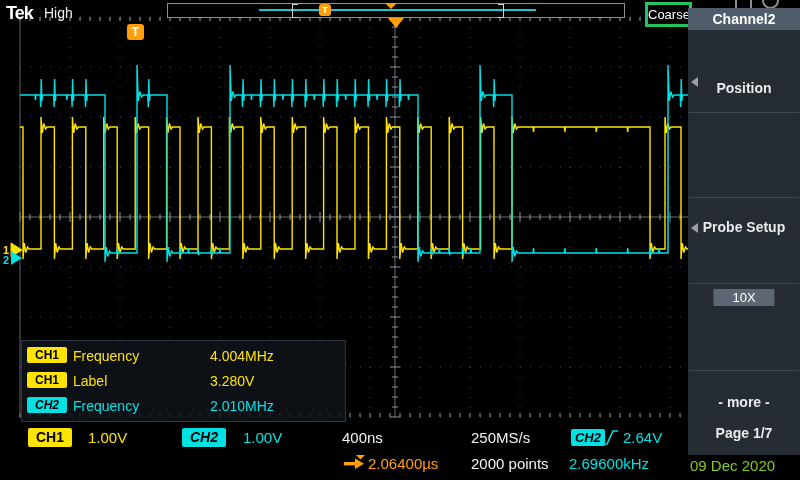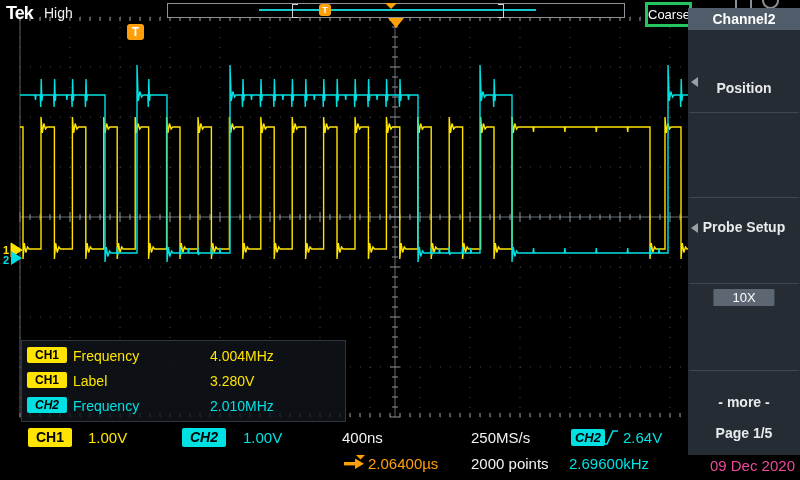--- a/index.html
+++ b/index.html
@@ -46,21 +46,21 @@
   .sidebar{left:688px;top:8px;width:128px;height:447px;background:#262c33;}
   .sb-header{position:absolute;left:0;top:0;width:112px;height:22px;background:#505c69;
     color:#fff;font-size:14px;font-weight:bold;text-align:center;line-height:22px;}
   .sb-item{position:absolute;left:0;width:112px;cursor:default;}
   .sb-label{position:absolute;left:0;width:112px;text-align:center;color:#e8eaec;font-size:14px;font-weight:bold;}
   .sb-arrow{position:absolute;left:3px;width:0;height:0;border-top:5px solid transparent;
     border-bottom:5px solid transparent;border-right:7px solid #9aa0a6;}
   .sb-value{position:absolute;left:50%;transform:translateX(-50%);background:#5d6773;color:#fff;
     font-size:13px;font-weight:normal;padding:1px 19px;border-radius:1px;margin-top:40px;}
   .sb-div{position:absolute;left:1px;width:110px;height:1px;background:#3f474f;}
-  .date-txt{left:690px;top:457px;width:105px;color:#ec4899;font-size:15px;text-align:right;}
+  .date-txt{left:690px;top:457px;width:105px;color:#84cc16;font-size:15px;text-align:left;}
 </style>
 </head>
 <body>
 
 <div class="screen">
 
   <svg id="scope-svg" class="abs" style="left:0;top:0" width="800" height="480">
       <path d="M20 17h0.9M30 17h0.9M40 17h0.9M50 17h0.9M60 17h0.9M70 17h0.9M80 17h0.9M90 17h0.9M100 17h0.9M110 17h0.9M120 17h0.9M130 17h0.9M140 17h0.9M150 17h0.9M160 17h0.9M170 17h0.9M180 17h0.9M190 17h0.9M200 17h0.9M210 17h0.9M220 17h0.9M230 17h0.9M240 17h0.9M250 17h0.9M260 17h0.9M270 17h0.9M280 17h0.9M290 17h0.9M300 17h0.9M310 17h0.9M320 17h0.9M330 17h0.9M340 17h0.9M350 17h0.9M360 17h0.9M370 17h0.9M380 17h0.9M390 17h0.9M400 17h0.9M410 17h0.9M420 17h0.9M430 17h0.9M440 17h0.9M450 17h0.9M460 17h0.9M470 17h0.9M480 17h0.9M490 17h0.9M500 17h0.9M510 17h0.9M520 17h0.9M530 17h0.9M540 17h0.9M550 17h0.9M560 17h0.9M570 17h0.9M580 17h0.9M590 17h0.9M600 17h0.9M610 17h0.9M620 17h0.9M630 17h0.9M640 17h0.9M650 17h0.9M660 17h0.9M670 17h0.9M680 17h0.9M20 67h0.9M30 67h0.9M40 67h0.9M50 67h0.9M60 67h0.9M70 67h0.9M80 67h0.9M90 67h0.9M100 67h0.9M110 67h0.9M120 67h0.9M130 67h0.9M140 67h0.9M150 67h0.9M160 67h0.9M170 67h0.9M180 67h0.9M190 67h0.9M200 67h0.9M210 67h0.9M220 67h0.9M230 67h0.9M240 67h0.9M250 67h0.9M260 67h0.9M270 67h0.9M280 67h0.9M290 67h0.9M300 67h0.9M310 67h0.9M320 67h0.9M330 67h0.9M340 67h0.9M350 67h0.9M360 67h0.9M370 67h0.9M380 67h0.9M390 67h0.9M400 67h0.9M410 67h0.9M420 67h0.9M430 67h0.9M440 67h0.9M450 67h0.9M460 67h0.9M470 67h0.9M480 67h0.9M490 67h0.9M500 67h0.9M510 67h0.9M520 67h0.9M530 67h0.9M540 67h0.9M550 67h0.9M560 67h0.9M570 67h0.9M580 67h0.9M590 67h0.9M600 67h0.9M610 67h0.9M620 67h0.9M630 67h0.9M640 67h0.9M650 67h0.9M660 67h0.9M670 67h0.9M680 67h0.9M20 117h0.9M30 117h0.9M40 117h0.9M50 117h0.9M60 117h0.9M70 117h0.9M80 117h0.9M90 117h0.9M100 117h0.9M110 117h0.9M120 117h0.9M130 117h0.9M140 117h0.9M150 117h0.9M160 117h0.9M170 117h0.9M180 117h0.9M190 117h0.9M200 117h0.9M210 117h0.9M220 117h0.9M230 117h0.9M240 117h0.9M250 117h0.9M260 117h0.9M270 117h0.9M280 117h0.9M290 117h0.9M300 117h0.9M310 117h0.9M320 117h0.9M330 117h0.9M340 117h0.9M350 117h0.9M360 117h0.9M370 117h0.9M380 117h0.9M390 117h0.9M400 117h0.9M410 117h0.9M420 117h0.9M430 117h0.9M440 117h0.9M450 117h0.9M460 117h0.9M470 117h0.9M480 117h0.9M490 117h0.9M500 117h0.9M510 117h0.9M520 117h0.9M530 117h0.9M540 117h0.9M550 117h0.9M560 117h0.9M570 117h0.9M580 117h0.9M590 117h0.9M600 117h0.9M610 117h0.9M620 117h0.9M630 117h0.9M640 117h0.9M650 117h0.9M660 117h0.9M670 117h0.9M680 117h0.9M20 167h0.9M30 167h0.9M40 167h0.9M50 167h0.9M60 167h0.9M70 167h0.9M80 167h0.9M90 167h0.9M100 167h0.9M110 167h0.9M120 167h0.9M130 167h0.9M140 167h0.9M150 167h0.9M160 167h0.9M170 167h0.9M180 167h0.9M190 167h0.9M200 167h0.9M210 167h0.9M220 167h0.9M230 167h0.9M240 167h0.9M250 167h0.9M260 167h0.9M270 167h0.9M280 167h0.9M290 167h0.9M300 167h0.9M310 167h0.9M320 167h0.9M330 167h0.9M340 167h0.9M350 167h0.9M360 167h0.9M370 167h0.9M380 167h0.9M390 167h0.9M400 167h0.9M410 167h0.9M420 167h0.9M430 167h0.9M440 167h0.9M450 167h0.9M460 167h0.9M470 167h0.9M480 167h0.9M490 167h0.9M500 167h0.9M510 167h0.9M520 167h0.9M530 167h0.9M540 167h0.9M550 167h0.9M560 167h0.9M570 167h0.9M580 167h0.9M590 167h0.9M600 167h0.9M610 167h0.9M620 167h0.9M630 167h0.9M640 167h0.9M650 167h0.9M660 167h0.9M670 167h0.9M680 167h0.9M20 217h0.9M30 217h0.9M40 217h0.9M50 217h0.9M60 217h0.9M70 217h0.9M80 217h0.9M90 217h0.9M100 217h0.9M110 217h0.9M120 217h0.9M130 217h0.9M140 217h0.9M150 217h0.9M160 217h0.9M170 217h0.9M180 217h0.9M190 217h0.9M200 217h0.9M210 217h0.9M220 217h0.9M230 217h0.9M240 217h0.9M250 217h0.9M260 217h0.9M270 217h0.9M280 217h0.9M290 217h0.9M300 217h0.9M310 217h0.9M320 217h0.9M330 217h0.9M340 217h0.9M350 217h0.9M360 217h0.9M370 217h0.9M380 217h0.9M390 217h0.9M400 217h0.9M410 217h0.9M420 217h0.9M430 217h0.9M440 217h0.9M450 217h0.9M460 217h0.9M470 217h0.9M480 217h0.9M490 217h0.9M500 217h0.9M510 217h0.9M520 217h0.9M530 217h0.9M540 217h0.9M550 217h0.9M560 217h0.9M570 217h0.9M580 217h0.9M590 217h0.9M600 217h0.9M610 217h0.9M620 217h0.9M630 217h0.9M640 217h0.9M650 217h0.9M660 217h0.9M670 217h0.9M680 217h0.9M20 267h0.9M30 267h0.9M40 267h0.9M50 267h0.9M60 267h0.9M70 267h0.9M80 267h0.9M90 267h0.9M100 267h0.9M110 267h0.9M120 267h0.9M130 267h0.9M140 267h0.9M150 267h0.9M160 267h0.9M170 267h0.9M180 267h0.9M190 267h0.9M200 267h0.9M210 267h0.9M220 267h0.9M230 267h0.9M240 267h0.9M250 267h0.9M260 267h0.9M270 267h0.9M280 267h0.9M290 267h0.9M300 267h0.9M310 267h0.9M320 267h0.9M330 267h0.9M340 267h0.9M350 267h0.9M360 267h0.9M370 267h0.9M380 267h0.9M390 267h0.9M400 267h0.9M410 267h0.9M420 267h0.9M430 267h0.9M440 267h0.9M450 267h0.9M460 267h0.9M470 267h0.9M480 267h0.9M490 267h0.9M500 267h0.9M510 267h0.9M520 267h0.9M530 267h0.9M540 267h0.9M550 267h0.9M560 267h0.9M570 267h0.9M580 267h0.9M590 267h0.9M600 267h0.9M610 267h0.9M620 267h0.9M630 267h0.9M640 267h0.9M650 267h0.9M660 267h0.9M670 267h0.9M680 267h0.9M20 317h0.9M30 317h0.9M40 317h0.9M50 317h0.9M60 317h0.9M70 317h0.9M80 317h0.9M90 317h0.9M100 317h0.9M110 317h0.9M120 317h0.9M130 317h0.9M140 317h0.9M150 317h0.9M160 317h0.9M170 317h0.9M180 317h0.9M190 317h0.9M200 317h0.9M210 317h0.9M220 317h0.9M230 317h0.9M240 317h0.9M250 317h0.9M260 317h0.9M270 317h0.9M280 317h0.9M290 317h0.9M300 317h0.9M310 317h0.9M320 317h0.9M330 317h0.9M340 317h0.9M350 317h0.9M360 317h0.9M370 317h0.9M380 317h0.9M390 317h0.9M400 317h0.9M410 317h0.9M420 317h0.9M430 317h0.9M440 317h0.9M450 317h0.9M460 317h0.9M470 317h0.9M480 317h0.9M490 317h0.9M500 317h0.9M510 317h0.9M520 317h0.9M530 317h0.9M540 317h0.9M550 317h0.9M560 317h0.9M570 317h0.9M580 317h0.9M590 317h0.9M600 317h0.9M610 317h0.9M620 317h0.9M630 317h0.9M640 317h0.9M650 317h0.9M660 317h0.9M670 317h0.9M680 317h0.9M20 367h0.9M30 367h0.9M40 367h0.9M50 367h0.9M60 367h0.9M70 367h0.9M80 367h0.9M90 367h0.9M100 367h0.9M110 367h0.9M120 367h0.9M130 367h0.9M140 367h0.9M150 367h0.9M160 367h0.9M170 367h0.9M180 367h0.9M190 367h0.9M200 367h0.9M210 367h0.9M220 367h0.9M230 367h0.9M240 367h0.9M250 367h0.9M260 367h0.9M270 367h0.9M280 367h0.9M290 367h0.9M300 367h0.9M310 367h0.9M320 367h0.9M330 367h0.9M340 367h0.9M350 367h0.9M360 367h0.9M370 367h0.9M380 367h0.9M390 367h0.9M400 367h0.9M410 367h0.9M420 367h0.9M430 367h0.9M440 367h0.9M450 367h0.9M460 367h0.9M470 367h0.9M480 367h0.9M490 367h0.9M500 367h0.9M510 367h0.9M520 367h0.9M530 367h0.9M540 367h0.9M550 367h0.9M560 367h0.9M570 367h0.9M580 367h0.9M590 367h0.9M600 367h0.9M610 367h0.9M620 367h0.9M630 367h0.9M640 367h0.9M650 367h0.9M660 367h0.9M670 367h0.9M680 367h0.9M20 417h0.9M30 417h0.9M40 417h0.9M50 417h0.9M60 417h0.9M70 417h0.9M80 417h0.9M90 417h0.9M100 417h0.9M110 417h0.9M120 417h0.9M130 417h0.9M140 417h0.9M150 417h0.9M160 417h0.9M170 417h0.9M180 417h0.9M190 417h0.9M200 417h0.9M210 417h0.9M220 417h0.9M230 417h0.9M240 417h0.9M250 417h0.9M260 417h0.9M270 417h0.9M280 417h0.9M290 417h0.9M300 417h0.9M310 417h0.9M320 417h0.9M330 417h0.9M340 417h0.9M350 417h0.9M360 417h0.9M370 417h0.9M380 417h0.9M390 417h0.9M400 417h0.9M410 417h0.9M420 417h0.9M430 417h0.9M440 417h0.9M450 417h0.9M460 417h0.9M470 417h0.9M480 417h0.9M490 417h0.9M500 417h0.9M510 417h0.9M520 417h0.9M530 417h0.9M540 417h0.9M550 417h0.9M560 417h0.9M570 417h0.9M580 417h0.9M590 417h0.9M600 417h0.9M610 417h0.9M620 417h0.9M630 417h0.9M640 417h0.9M650 417h0.9M660 417h0.9M670 417h0.9M680 417h0.9M20 17v0.9M20 27v0.9M20 37v0.9M20 47v0.9M20 57v0.9M20 67v0.9M20 77v0.9M20 87v0.9M20 97v0.9M20 107v0.9M20 117v0.9M20 127v0.9M20 137v0.9M20 147v0.9M20 157v0.9M20 167v0.9M20 177v0.9M20 187v0.9M20 197v0.9M20 207v0.9M20 217v0.9M20 227v0.9M20 237v0.9M20 247v0.9M20 257v0.9M20 267v0.9M20 277v0.9M20 287v0.9M20 297v0.9M20 307v0.9M20 317v0.9M20 327v0.9M20 337v0.9M20 347v0.9M20 357v0.9M20 367v0.9M20 377v0.9M20 387v0.9M20 397v0.9M20 407v0.9M20 417v0.9M70 17v0.9M70 27v0.9M70 37v0.9M70 47v0.9M70 57v0.9M70 67v0.9M70 77v0.9M70 87v0.9M70 97v0.9M70 107v0.9M70 117v0.9M70 127v0.9M70 137v0.9M70 147v0.9M70 157v0.9M70 167v0.9M70 177v0.9M70 187v0.9M70 197v0.9M70 207v0.9M70 217v0.9M70 227v0.9M70 237v0.9M70 247v0.9M70 257v0.9M70 267v0.9M70 277v0.9M70 287v0.9M70 297v0.9M70 307v0.9M70 317v0.9M70 327v0.9M70 337v0.9M70 347v0.9M70 357v0.9M70 367v0.9M70 377v0.9M70 387v0.9M70 397v0.9M70 407v0.9M70 417v0.9M120 17v0.9M120 27v0.9M120 37v0.9M120 47v0.9M120 57v0.9M120 67v0.9M120 77v0.9M120 87v0.9M120 97v0.9M120 107v0.9M120 117v0.9M120 127v0.9M120 137v0.9M120 147v0.9M120 157v0.9M120 167v0.9M120 177v0.9M120 187v0.9M120 197v0.9M120 207v0.9M120 217v0.9M120 227v0.9M120 237v0.9M120 247v0.9M120 257v0.9M120 267v0.9M120 277v0.9M120 287v0.9M120 297v0.9M120 307v0.9M120 317v0.9M120 327v0.9M120 337v0.9M120 347v0.9M120 357v0.9M120 367v0.9M120 377v0.9M120 387v0.9M120 397v0.9M120 407v0.9M120 417v0.9M170 17v0.9M170 27v0.9M170 37v0.9M170 47v0.9M170 57v0.9M170 67v0.9M170 77v0.9M170 87v0.9M170 97v0.9M170 107v0.9M170 117v0.9M170 127v0.9M170 137v0.9M170 147v0.9M170 157v0.9M170 167v0.9M170 177v0.9M170 187v0.9M170 197v0.9M170 207v0.9M170 217v0.9M170 227v0.9M170 237v0.9M170 247v0.9M170 257v0.9M170 267v0.9M170 277v0.9M170 287v0.9M170 297v0.9M170 307v0.9M170 317v0.9M170 327v0.9M170 337v0.9M170 347v0.9M170 357v0.9M170 367v0.9M170 377v0.9M170 387v0.9M170 397v0.9M170 407v0.9M170 417v0.9M220 17v0.9M220 27v0.9M220 37v0.9M220 47v0.9M220 57v0.9M220 67v0.9M220 77v0.9M220 87v0.9M220 97v0.9M220 107v0.9M220 117v0.9M220 127v0.9M220 137v0.9M220 147v0.9M220 157v0.9M220 167v0.9M220 177v0.9M220 187v0.9M220 197v0.9M220 207v0.9M220 217v0.9M220 227v0.9M220 237v0.9M220 247v0.9M220 257v0.9M220 267v0.9M220 277v0.9M220 287v0.9M220 297v0.9M220 307v0.9M220 317v0.9M220 327v0.9M220 337v0.9M220 347v0.9M220 357v0.9M220 367v0.9M220 377v0.9M220 387v0.9M220 397v0.9M220 407v0.9M220 417v0.9M270 17v0.9M270 27v0.9M270 37v0.9M270 47v0.9M270 57v0.9M270 67v0.9M270 77v0.9M270 87v0.9M270 97v0.9M270 107v0.9M270 117v0.9M270 127v0.9M270 137v0.9M270 147v0.9M270 157v0.9M270 167v0.9M270 177v0.9M270 187v0.9M270 197v0.9M270 207v0.9M270 217v0.9M270 227v0.9M270 237v0.9M270 247v0.9M270 257v0.9M270 267v0.9M270 277v0.9M270 287v0.9M270 297v0.9M270 307v0.9M270 317v0.9M270 327v0.9M270 337v0.9M270 347v0.9M270 357v0.9M270 367v0.9M270 377v0.9M270 387v0.9M270 397v0.9M270 407v0.9M270 417v0.9M320 17v0.9M320 27v0.9M320 37v0.9M320 47v0.9M320 57v0.9M320 67v0.9M320 77v0.9M320 87v0.9M320 97v0.9M320 107v0.9M320 117v0.9M320 127v0.9M320 137v0.9M320 147v0.9M320 157v0.9M320 167v0.9M320 177v0.9M320 187v0.9M320 197v0.9M320 207v0.9M320 217v0.9M320 227v0.9M320 237v0.9M320 247v0.9M320 257v0.9M320 267v0.9M320 277v0.9M320 287v0.9M320 297v0.9M320 307v0.9M320 317v0.9M320 327v0.9M320 337v0.9M320 347v0.9M320 357v0.9M320 367v0.9M320 377v0.9M320 387v0.9M320 397v0.9M320 407v0.9M320 417v0.9M370 17v0.9M370 27v0.9M370 37v0.9M370 47v0.9M370 57v0.9M370 67v0.9M370 77v0.9M370 87v0.9M370 97v0.9M370 107v0.9M370 117v0.9M370 127v0.9M370 137v0.9M370 147v0.9M370 157v0.9M370 167v0.9M370 177v0.9M370 187v0.9M370 197v0.9M370 207v0.9M370 217v0.9M370 227v0.9M370 237v0.9M370 247v0.9M370 257v0.9M370 267v0.9M370 277v0.9M370 287v0.9M370 297v0.9M370 307v0.9M370 317v0.9M370 327v0.9M370 337v0.9M370 347v0.9M370 357v0.9M370 367v0.9M370 377v0.9M370 387v0.9M370 397v0.9M370 407v0.9M370 417v0.9M420 17v0.9M420 27v0.9M420 37v0.9M420 47v0.9M420 57v0.9M420 67v0.9M420 77v0.9M420 87v0.9M420 97v0.9M420 107v0.9M420 117v0.9M420 127v0.9M420 137v0.9M420 147v0.9M420 157v0.9M420 167v0.9M420 177v0.9M420 187v0.9M420 197v0.9M420 207v0.9M420 217v0.9M420 227v0.9M420 237v0.9M420 247v0.9M420 257v0.9M420 267v0.9M420 277v0.9M420 287v0.9M420 297v0.9M420 307v0.9M420 317v0.9M420 327v0.9M420 337v0.9M420 347v0.9M420 357v0.9M420 367v0.9M420 377v0.9M420 387v0.9M420 397v0.9M420 407v0.9M420 417v0.9M470 17v0.9M470 27v0.9M470 37v0.9M470 47v0.9M470 57v0.9M470 67v0.9M470 77v0.9M470 87v0.9M470 97v0.9M470 107v0.9M470 117v0.9M470 127v0.9M470 137v0.9M470 147v0.9M470 157v0.9M470 167v0.9M470 177v0.9M470 187v0.9M470 197v0.9M470 207v0.9M470 217v0.9M470 227v0.9M470 237v0.9M470 247v0.9M470 257v0.9M470 267v0.9M470 277v0.9M470 287v0.9M470 297v0.9M470 307v0.9M470 317v0.9M470 327v0.9M470 337v0.9M470 347v0.9M470 357v0.9M470 367v0.9M470 377v0.9M470 387v0.9M470 397v0.9M470 407v0.9M470 417v0.9M520 17v0.9M520 27v0.9M520 37v0.9M520 47v0.9M520 57v0.9M520 67v0.9M520 77v0.9M520 87v0.9M520 97v0.9M520 107v0.9M520 117v0.9M520 127v0.9M520 137v0.9M520 147v0.9M520 157v0.9M520 167v0.9M520 177v0.9M520 187v0.9M520 197v0.9M520 207v0.9M520 217v0.9M520 227v0.9M520 237v0.9M520 247v0.9M520 257v0.9M520 267v0.9M520 277v0.9M520 287v0.9M520 297v0.9M520 307v0.9M520 317v0.9M520 327v0.9M520 337v0.9M520 347v0.9M520 357v0.9M520 367v0.9M520 377v0.9M520 387v0.9M520 397v0.9M520 407v0.9M520 417v0.9M570 17v0.9M570 27v0.9M570 37v0.9M570 47v0.9M570 57v0.9M570 67v0.9M570 77v0.9M570 87v0.9M570 97v0.9M570 107v0.9M570 117v0.9M570 127v0.9M570 137v0.9M570 147v0.9M570 157v0.9M570 167v0.9M570 177v0.9M570 187v0.9M570 197v0.9M570 207v0.9M570 217v0.9M570 227v0.9M570 237v0.9M570 247v0.9M570 257v0.9M570 267v0.9M570 277v0.9M570 287v0.9M570 297v0.9M570 307v0.9M570 317v0.9M570 327v0.9M570 337v0.9M570 347v0.9M570 357v0.9M570 367v0.9M570 377v0.9M570 387v0.9M570 397v0.9M570 407v0.9M570 417v0.9M620 17v0.9M620 27v0.9M620 37v0.9M620 47v0.9M620 57v0.9M620 67v0.9M620 77v0.9M620 87v0.9M620 97v0.9M620 107v0.9M620 117v0.9M620 127v0.9M620 137v0.9M620 147v0.9M620 157v0.9M620 167v0.9M620 177v0.9M620 187v0.9M620 197v0.9M620 207v0.9M620 217v0.9M620 227v0.9M620 237v0.9M620 247v0.9M620 257v0.9M620 267v0.9M620 277v0.9M620 287v0.9M620 297v0.9M620 307v0.9M620 317v0.9M620 327v0.9M620 337v0.9M620 347v0.9M620 357v0.9M620 367v0.9M620 377v0.9M620 387v0.9M620 397v0.9M620 407v0.9M620 417v0.9M670 17v0.9M670 27v0.9M670 37v0.9M670 47v0.9M670 57v0.9M670 67v0.9M670 77v0.9M670 87v0.9M670 97v0.9M670 107v0.9M670 117v0.9M670 127v0.9M670 137v0.9M670 147v0.9M670 157v0.9M670 167v0.9M670 177v0.9M670 187v0.9M670 197v0.9M670 207v0.9M670 217v0.9M670 227v0.9M670 237v0.9M670 247v0.9M670 257v0.9M670 267v0.9M670 277v0.9M670 287v0.9M670 297v0.9M670 307v0.9M670 317v0.9M670 327v0.9M670 337v0.9M670 347v0.9M670 357v0.9M670 367v0.9M670 377v0.9M670 387v0.9M670 397v0.9M670 407v0.9M670 417v0.9" stroke="#4d5359" stroke-width="1" fill="none"></path>
       <path d="M20 217H688M395 17V417" stroke="#686e74" stroke-width="1" fill="none"></path>
       <path d="M20 212v10M30 214v6M40 214v6M50 214v6M60 214v6M70 212v10M80 214v6M90 214v6M100 214v6M110 214v6M120 212v10M130 214v6M140 214v6M150 214v6M160 214v6M170 212v10M180 214v6M190 214v6M200 214v6M210 214v6M220 212v10M230 214v6M240 214v6M250 214v6M260 214v6M270 212v10M280 214v6M290 214v6M300 214v6M310 214v6M320 212v10M330 214v6M340 214v6M350 214v6M360 214v6M370 212v10M380 214v6M390 214v6M400 214v6M410 214v6M420 212v10M430 214v6M440 214v6M450 214v6M460 214v6M470 212v10M480 214v6M490 214v6M500 214v6M510 214v6M520 212v10M530 214v6M540 214v6M550 214v6M560 214v6M570 212v10M580 214v6M590 214v6M600 214v6M610 214v6M620 212v10M630 214v6M640 214v6M650 214v6M660 214v6M670 212v10M680 214v6M390 17h10M392 27h6M392 37h6M392 47h6M392 57h6M390 67h10M392 77h6M392 87h6M392 97h6M392 107h6M390 117h10M392 127h6M392 137h6M392 147h6M392 157h6M390 167h10M392 177h6M392 187h6M392 197h6M392 207h6M390 217h10M392 227h6M392 237h6M392 247h6M392 257h6M390 267h10M392 277h6M392 287h6M392 297h6M392 307h6M390 317h10M392 327h6M392 337h6M392 347h6M392 357h6M390 367h10M392 377h6M392 387h6M392 397h6M392 407h6M390 417h10" stroke="#8e9398" stroke-width="1" fill="none"></path>
@@ -149,18 +149,18 @@
       <div class="sb-arrow" style="top:26px"></div>
       <div class="sb-label" style="top:22px">Probe Setup</div>
       <div class="sb-value" style="top:52px">10X</div>
     </div>
     <div class="sb-div" style="top:275px"></div>
 
     <div class="sb-div" style="top:362px"></div>
 
     <div class="sb-item" style="top:362px;height:85px">
       <div class="sb-label" style="top:24px">- more -</div>
-      <div class="sb-label" style="top:55px">Page 1/5</div>
+      <div class="sb-label" style="top:55px">Page 1/7</div>
     </div>
   </div>
 
   <div class="abs date-txt">09 Dec 2020</div>
 </div>
 
 </body></html>

